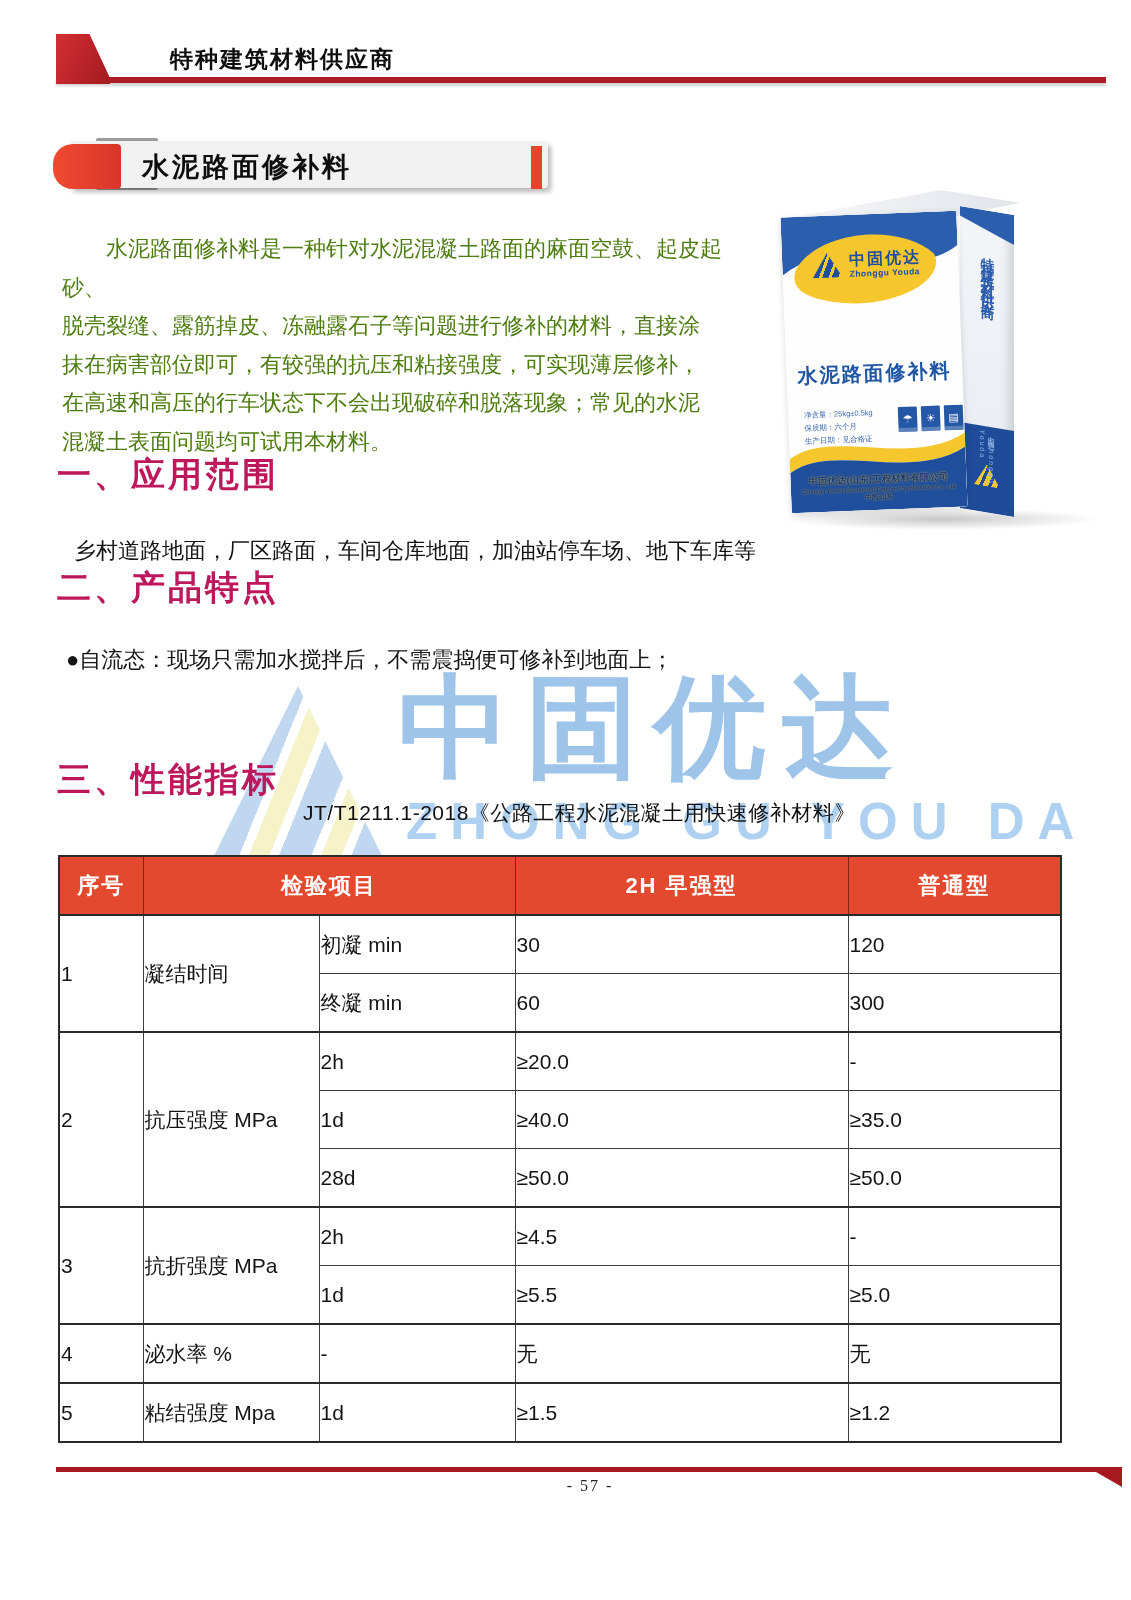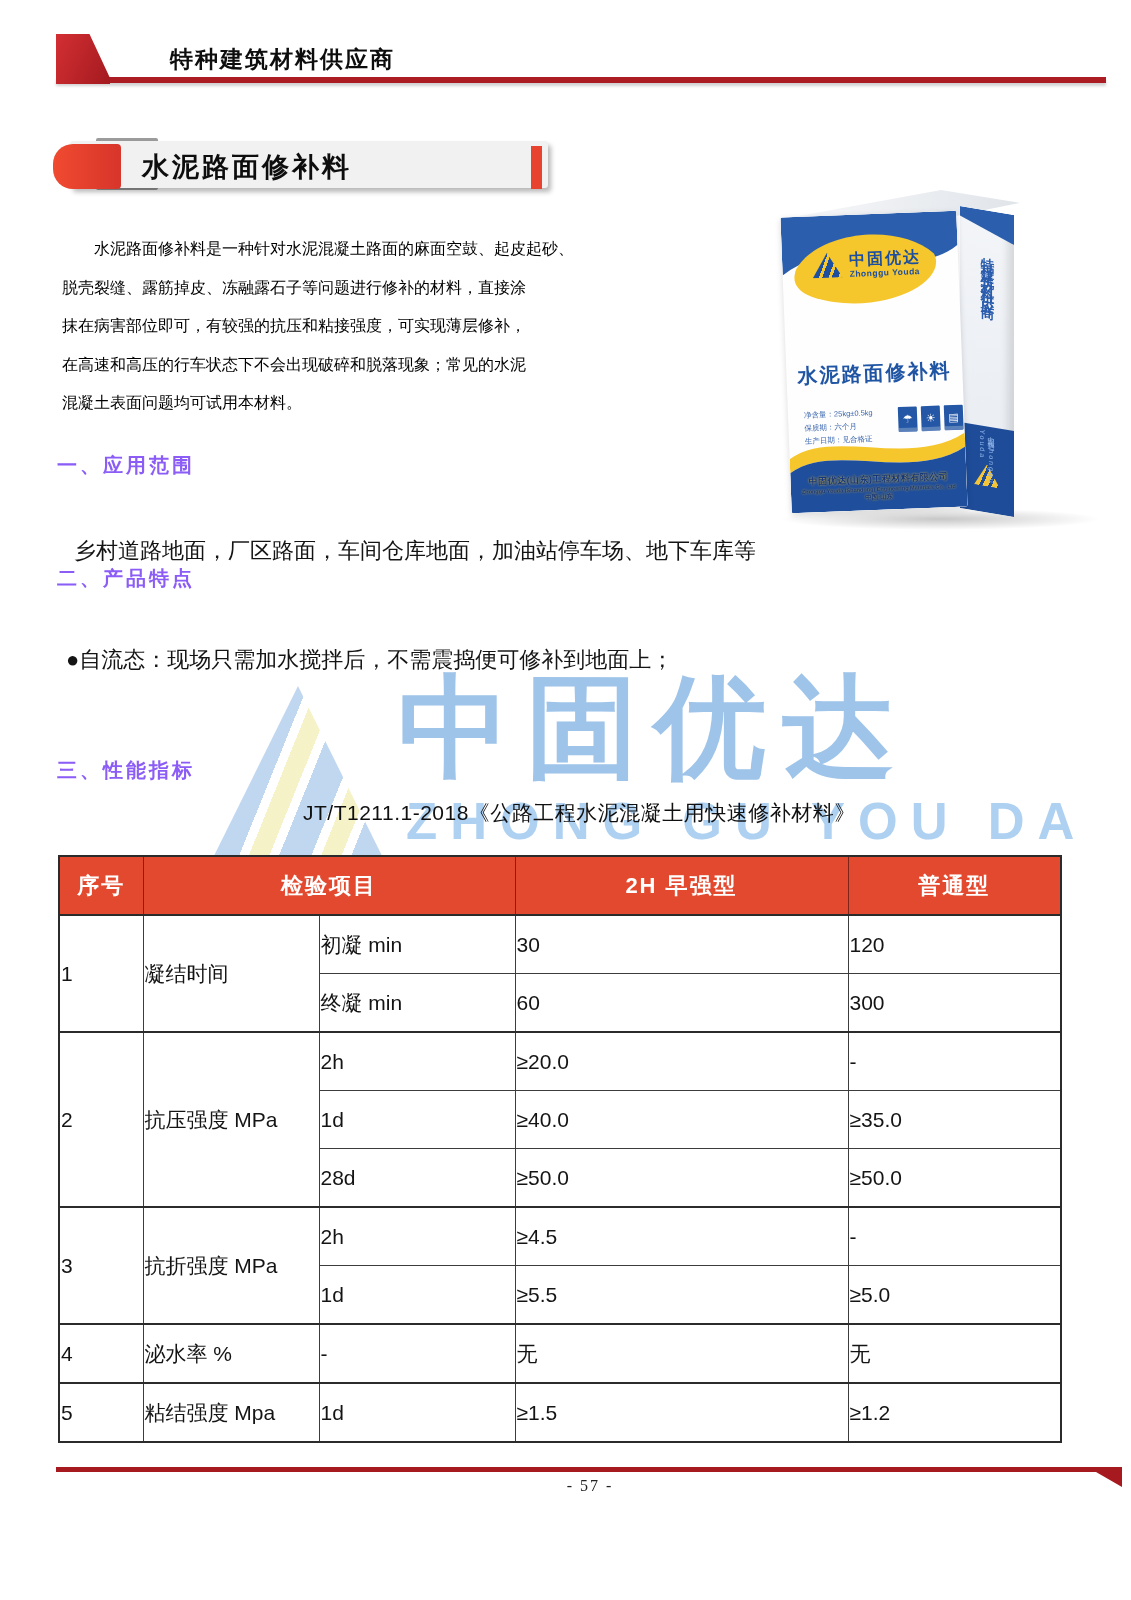--- a/index.html
+++ b/index.html
@@ -16,25 +16,25 @@
   
   .titlebar-bg{position:absolute;left:70px;top:141px;width:478px;height:47px;background:#f1f1f1;
                border-radius:3px;box-shadow:3px 4px 5px rgba(0,0,0,.28);}
   .titlebar-tab{position:absolute;left:96px;top:138px;width:62px;height:52px;background:#9b9b9b;border-radius:2px;}
   .title-pill{position:absolute;left:53px;top:144px;width:68px;height:45px;border-radius:20px 4px 4px 20px;
               background:linear-gradient(90deg,#f04a30,#d8352b);}
   .title-stripe{position:absolute;left:531px;top:146px;width:11px;height:43px;background:#e8432f;}
   .page-title{position:absolute;left:142px;top:149px;font-size:27px;font-weight:bold;color:#0d0d0d;letter-spacing:3px;}
 
   
-  .intro{position:absolute;left:62px;top:230px;width:700px;font-size:16px;line-height:38.5px;
-         white-space:pre-line;color:#000000;}
-
-  
-  .sec-h{position:absolute;font-size:20px;font-weight:bold;color:#8b5cf6;letter-spacing:3px;}
+  .intro{position:absolute;left:62px;top:230px;width:700px;font-size:22px;line-height:38.5px;
+         white-space:pre-line;color:#4d7c0f;}
+
+  
+  .sec-h{position:absolute;font-size:34px;font-weight:bold;color:#be185d;letter-spacing:3px;}
   .sec-line{position:absolute;font-size:22px;color:#141414;}
   .bullet{position:absolute;left:66px;font-size:22px;color:#141414;}
 
   .standard-line{position:absolute;left:303px;top:799px;font-size:21px;color:#101010;z-index:3;letter-spacing:.5px;}
 
   
   .wm{position:absolute;z-index:0;}
   .wm-tri{left:203px;top:686px;width:190px;height:192px;opacity:.55;
           background:repeating-linear-gradient(112deg,#8db6e4 0 30px,#ffffff 30px 39px,#eee89a 39px 58px,#ffffff 58px 67px);
           clip-path:polygon(50% 0,100% 100%,0 100%);}

